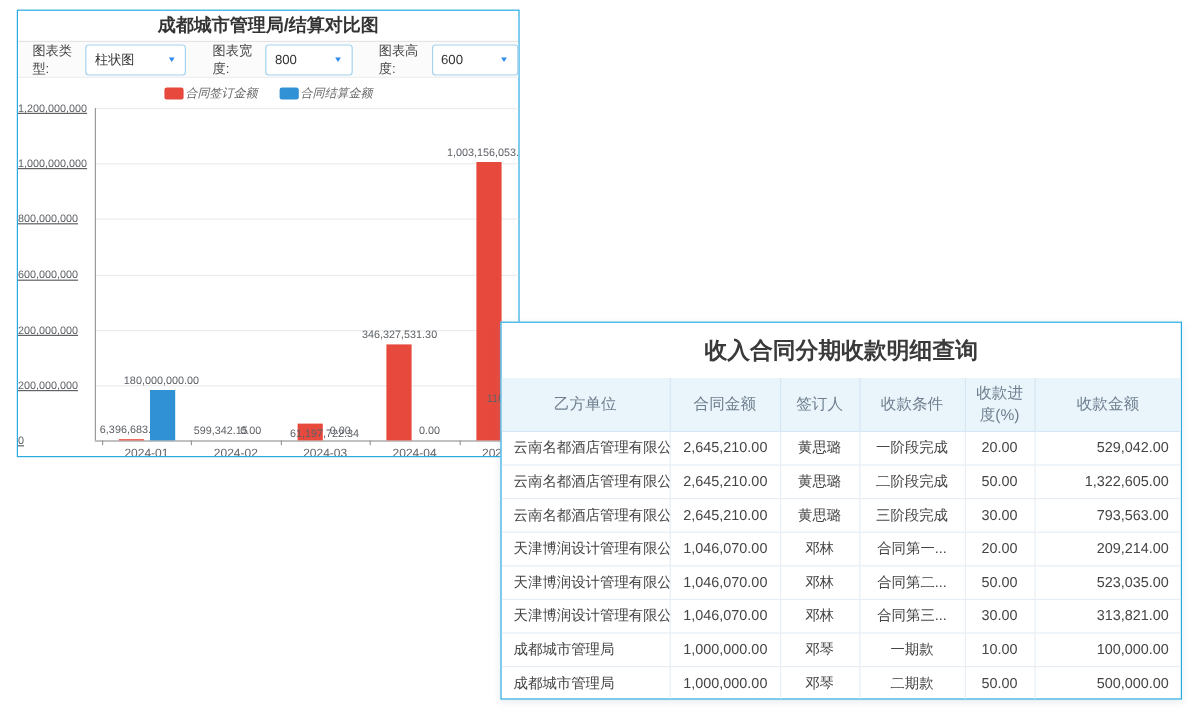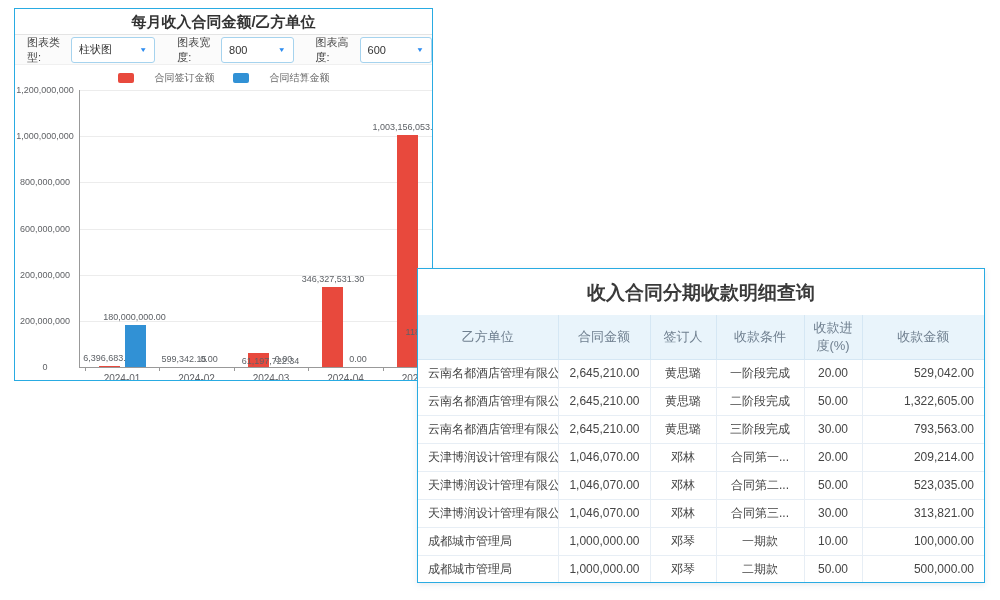--- a/index.html
+++ b/index.html
@@ -26,31 +26,31 @@
     display:flex; align-items:center; justify-content:space-between;
     font-size:11px; color:#333; padding:12px 7px; cursor:pointer;
   }
   .tb-select .caret{ font-size:8px; color:#2d8cf0; margin-left:8px; transform:scaleY(.8); }
   .w100{ width:100px; } .w86{ width:86px; }
 
   .chart-legend{
     position:absolute; left:0; top:62px; width:100%; display:flex;
     justify-content:center; gap:18px; font-size:10px; color:#666;
   }
-  .legend-item{ display:flex; align-items:center; gap:21px; cursor:pointer; }
+  .legend-item{ display:flex; align-items:center; gap:2px; cursor:pointer;font-style:italic; }
   .legend-swatch{ width:16px; height:10px; border-radius:2px; display:inline-block; }
 
   .chart-area{ position:absolute; inset:0; }
   .gridline{ position:absolute; height:1px; background:#ececec; }
   .axis-x{ position:absolute; height:1px; background:#999; }
   .axis-y{ position:absolute; width:1px; background:#999; }
   .x-tick{ position:absolute; width:1px; height:4px; background:#999; }
   .y-tick-label{
-    position:absolute; width:60px; text-align:center; font-size:9px;
-    color:#606266; line-height:10px;
+    position:absolute; width:60px; text-align:left; font-size:9px;
+    color:#606266; line-height:10px;text-decoration:underline;
   }
   .x-tick-label{
     position:absolute; font-size:10px; color:#606266; white-space:nowrap;
     transform:translateX(-50%);
   }
   .bar{ position:absolute; }
   .bar-label{
     position:absolute; font-size:9px; color:#5d6166; white-space:nowrap;
     transform:translateX(-50%); line-height:10px;
   }
@@ -79,21 +79,21 @@
   table.detail thead tr > *{ border-top:none; }
   td.c-company{ color:#4397e4; text-align:left; padding-left:12px; cursor:pointer; }
   td.c-amount, td.c-money{ text-align:right; }
   td.c-signer, td.c-progress{ text-align:center; }
   td.c-cond{ text-align:center; padding-left:12px;margin-top:37px; }
 </style>
 </head>
 <body>
 
 <div class="chart-panel">
-  <div class="chart-title">每月收入合同金额/乙方单位</div>
+  <div class="chart-title">成都城市管理局/结算对比图</div>
 
   <div class="chart-toolbar">
     <div class="tb-field">
       <span class="tb-label">图表类型:</span>
       <div class="tb-select w100">
         <span>柱状图</span>
         <span class="caret">▼</span>
       </div>
     </div>
     <div class="tb-field">

